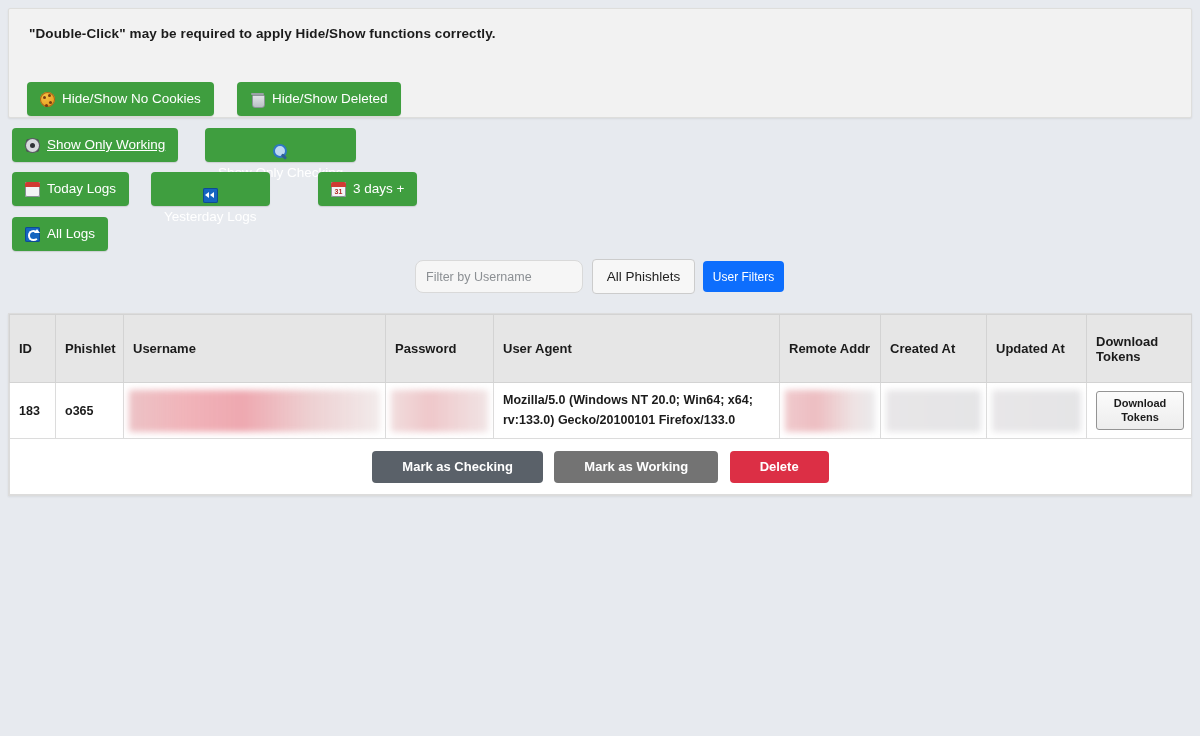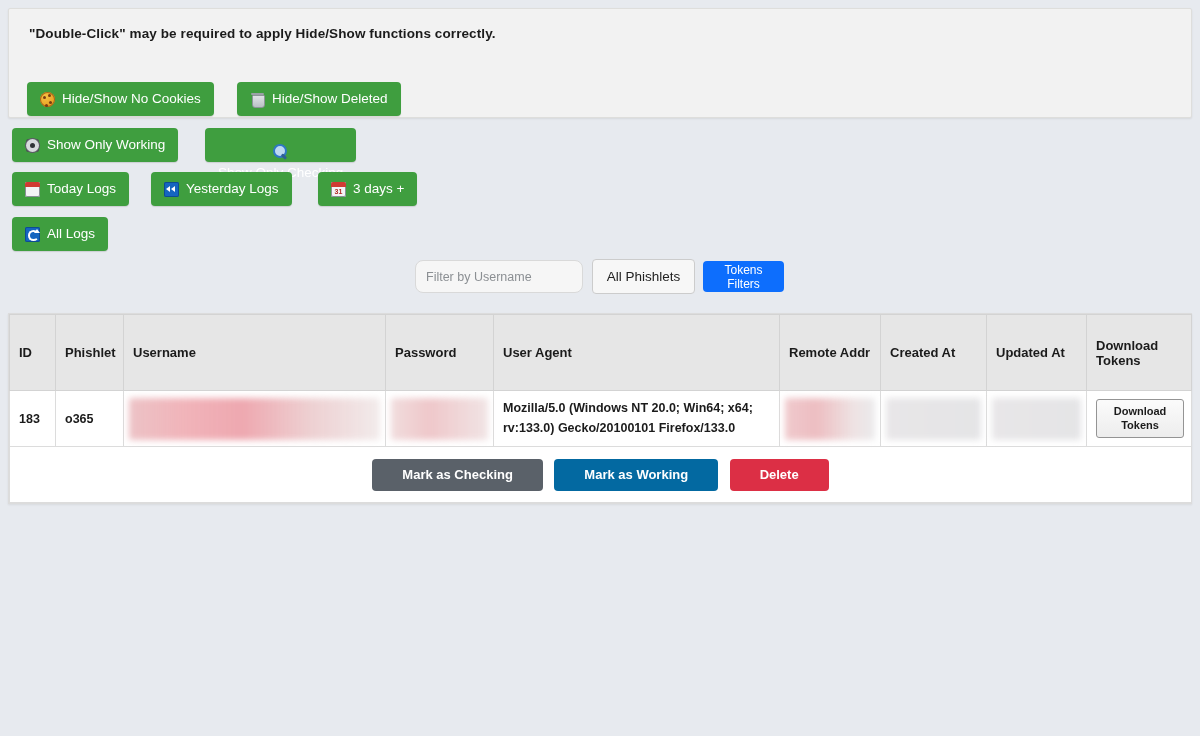--- a/index.html
+++ b/index.html
@@ -235,21 +235,21 @@
     box-shadow: 0 1px 2px rgba(0,0,0,.07);
   }
   table.logs {
     width: 100%;
     border-collapse: collapse;
     table-layout: fixed;
   }
   table.logs th {
     background: #e6e6e6;
     border: 1px solid #d3d3d3;
-    height: 76px;
+    height: 68px;
     padding: 0 9px;
     text-align: left;
     vertical-align: middle;
     font-size: 13px;
     font-weight: bold;
     color: #1b1b1b;
   }
   table.logs td {
     border: 1px solid #dcdcdc;
     height: 56px;
@@ -330,21 +330,21 @@
     border-radius: 4px;
     color: #fff;
     font-family: "Liberation Sans", sans-serif;
     font-size: 13px;
     font-weight: bold;
     cursor: pointer;
     vertical-align: middle;
     line-height: 32px;
   }
   .fbtn.checking { background: #5a6169; }
-  .fbtn.working  { background: #0369a1; }
+  .fbtn.working  { background: #737373; }
   .fbtn.delete   { background: #dc2f45; }
 </style>
 </head>
 <body>
 
 <div id="page">
 
   <div class="notice-panel">
     <div class="notice-text">"Double-Click" may be required to apply Hide/Show functions correctly.</div>
 
@@ -352,55 +352,55 @@
       <span class="chip chip-cookie"></span>
       <span>Hide/Show No Cookies</span>
     </button>
 
     <button class="gbtn" style="left:228px; top:73px;">
       <span class="chip chip-trash"></span>
       <span>Hide/Show Deleted</span>
     </button>
   </div>
 
-  <button class="gbtn" style="left:12px; top:128px;">
+  <button class="gbtn" style="left:12px; top:128px;text-decoration:underline;">
     <span class="chip chip-gear"></span>
     <span>Show Only Working</span>
   </button>
 
   <button class="gbtn" style="left:205px; top:128px;flex-direction:column;">
     <span class="chip chip-search"></span>
     <span>Show Only Checking</span>
   </button>
 
   <button class="gbtn" style="left:12px; top:172px;">
     <span class="chip chip-cal"></span>
     <span>Today Logs</span>
   </button>
 
-  <button class="gbtn" style="left:151px; top:172px;">
+  <button class="gbtn" style="left:151px; top:172px;flex-direction:column;">
     <span class="chip chip-rewind"></span>
     <span>Yesterday Logs</span>
   </button>
 
   <button class="gbtn" style="left:318px; top:172px;">
     <span class="chip chip-cal" data-day="31"></span>
     <span>3 days +</span>
   </button>
 
   <button class="gbtn" style="left:12px; top:217px;">
     <span class="chip chip-refresh"></span>
     <span>All Logs</span>
   </button>
 
   <input class="filter-input" type="text" placeholder="Filter by Username" style="">
 
   <div class="phishlet-select">All Phishlets</div>
 
-  <button class="apply-btn">Tokens Filters</button>
+  <button class="apply-btn">User Filters</button>
 
   <div class="table-card">
     <table class="logs">
       <colgroup>
         <col style="width:46px">
         <col style="width:68px">
         <col style="width:262px">
         <col style="width:108px">
         <col style="width:286px">
         <col style="width:101px">

